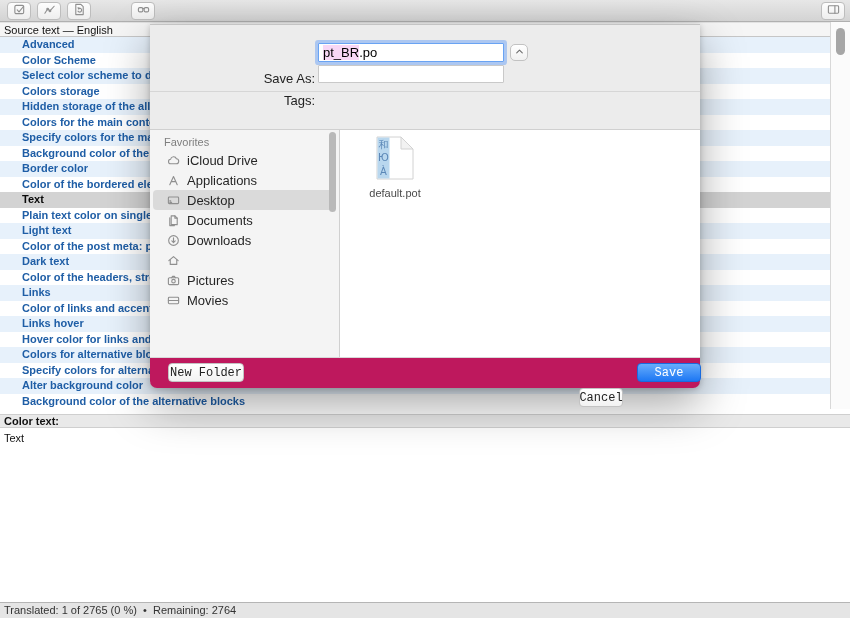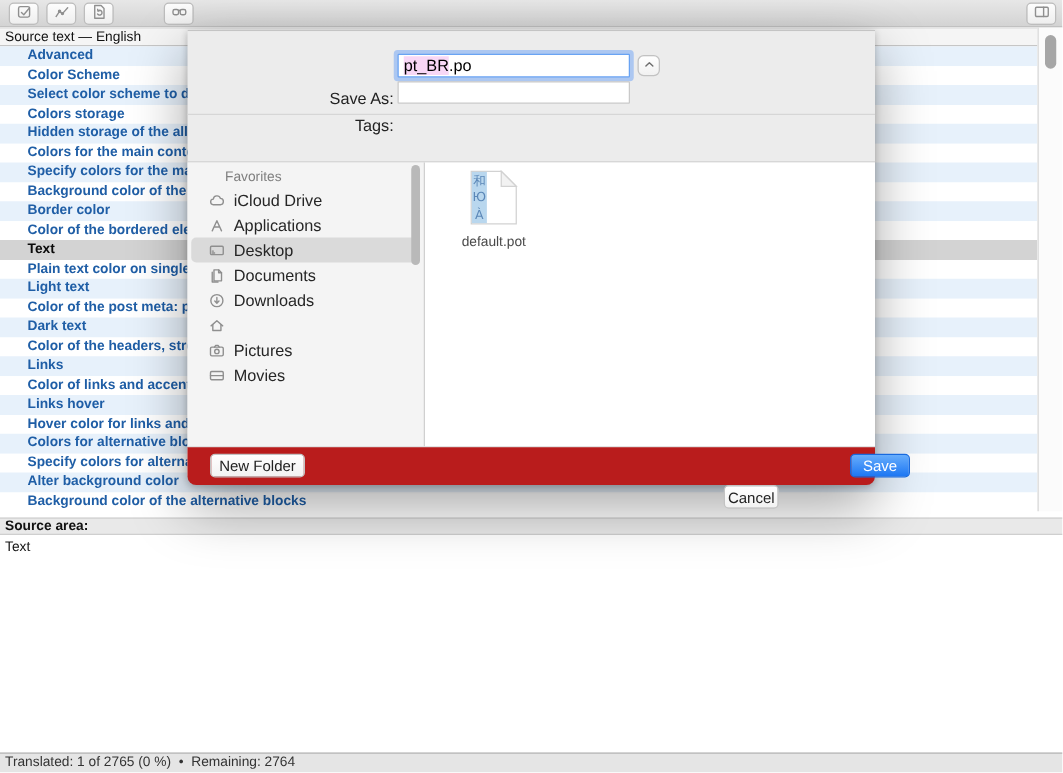--- a/index.html
+++ b/index.html
@@ -81,33 +81,33 @@
   .loc-select .stretch { flex:1; }
   .search-box { position:absolute; left:346px; top:77px; width:170px; height:22px;
                 background:#fff; border:1px solid #c9c9c9; border-radius:6px;
                 display:flex; align-items:center; justify-content:center; gap:4px;
                 font-size:13px; color:#9b9b9b; }
 
   .sheet-content { position:absolute; left:0; top:104px; width:550px; height:228px;
                    border-top:1px solid #d0d0d0; display:flex; }
   .side { width:190px; background:#f4f4f4; border-right:1px solid #d0d0d0; position:relative;
           padding-top:4px; }
-  .side-label { font-size:11px; color:#7e7e7e; padding-left:30px; height:16px; line-height:16px; }
+  .side-label { font-size:11px; color:#7e7e7e; padding-left:14px; height:16px; line-height:16px; }
   .side-item { height:20px; display:flex; align-items:center; gap:6px; padding-left:12px;
                font-size:13px; color:#262626; margin:0 3px; border-radius:4px; }
   .side-item.selected { background:#dadada; }
   .side-item .ic { width:16px; display:flex; justify-content:center; }
   .side-scroll { position:absolute; right:3px; top:2px; width:7px; height:80px;
                  background:#b9b9b9; border-radius:4px; }
   .files { flex:1; background:#fff; position:relative; }
   .file-tile { position:absolute; left:25px; top:6px; width:60px; text-align:center; }
   .file-tile .fname { font-size:11px; color:#4a4a4a; margin-top:3px; }
 
   .sheet-bottom { position:absolute; left:0; top:332px; width:550px; height:31px;
-                  background:#b91c1c; border-top:1px solid #d8d8d8; border-radius:0 0 7px 7px; }
+                  background:#be185d; border-top:1px solid #d8d8d8; border-radius:0 0 7px 7px;font-family:Liberation Mono, monospace; }
   .btn { position:absolute; top:5px; height:19px; background:linear-gradient(#fff,#f2f2f2);
          border:1px solid #c3c3c3; border-radius:4px; font-size:12px; color:#222;
          display:flex; align-items:center; justify-content:center;
          font-family:inherit; }
   .btn.primary { background:linear-gradient(#67adfc,#1d77f3); border-color:#186ade; color:#fff; }
 </style>
 </head>
 <body>
 
 <div class="app">
@@ -172,21 +172,21 @@
       <div class="row">Hover color for links and accente</div>
       <div class="row alt">Colors for alternative blocks</div>
       <div class="row">Specify colors for alternative blo</div>
       <div class="row alt">Alter background color</div>
       <div class="row">Background color of the alternative blocks</div>
     </div>
   <div class="vscroll">
     <div class="thumb"></div>
   </div>
 
-  <div class="bar src-bar">Source area:</div>
+  <div class="bar src-bar">Color text:</div>
   <div class="area src-area"><span>Text</span></div>
   <div class="statusbar">Translated: 1 of 2765 (0 %)  •  Remaining: 2764</div>
 
   <div class="sheet">
 
     <div class="form-label" style="left:60px; top:20px; width:105px;">Save As:</div>
     <div class="saveas-field"><span class="sel">pt_BR</span><span>.po</span></div>
     <button class="expand-btn">
         <span><svg viewBox="0 0 14 14" width="13" height="13" fill="none" stroke="#6e6e6e" stroke-width="1.2" stroke-linecap="round" stroke-linejoin="round">
             <path d="M4 8.5 L7 5.5 L10 8.5"></path>
@@ -358,16 +358,16 @@
             <text id="bc2" x="10.5" y="39" font-size="10" fill="#5b87b7" text-anchor="middle" font-family="'DejaVu Sans',sans-serif">À</text>
           </svg>
           <div class="fname">default.pot</div>
         </div>
       </div>
     </div>
 
     <div class="sheet-bottom">
       <button class="btn" style="left:18px; width:76px;">New Folder</button>
       <button class="btn" style="left:429px; width:44px;margin-top:25px;">Cancel</button>
-      <button class="btn primary" style="left:487px; width:48px;margin-left:43px;">Save</button>
+      <button class="btn primary" style="left:487px; width:64px;">Save</button>
     </div>
   </div>
 </div>
 
 </body></html>

